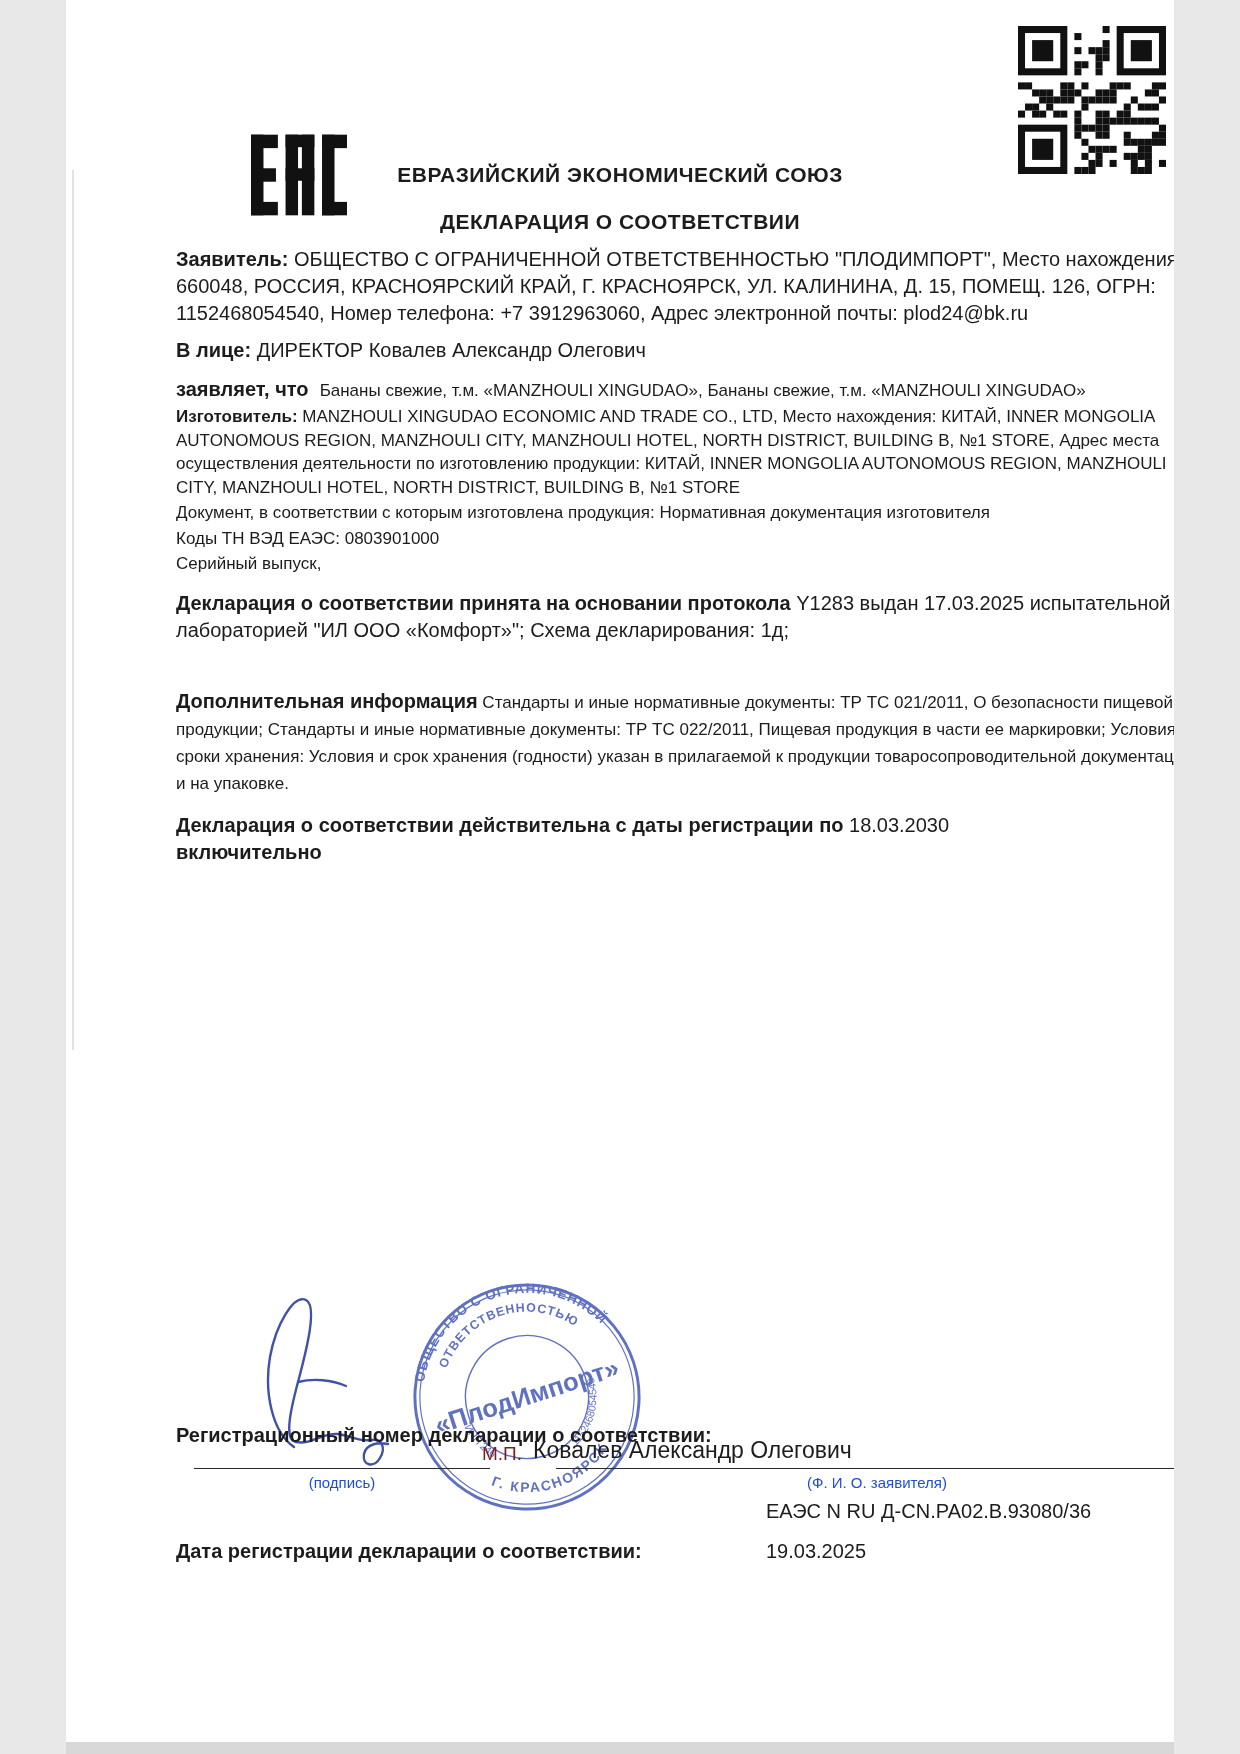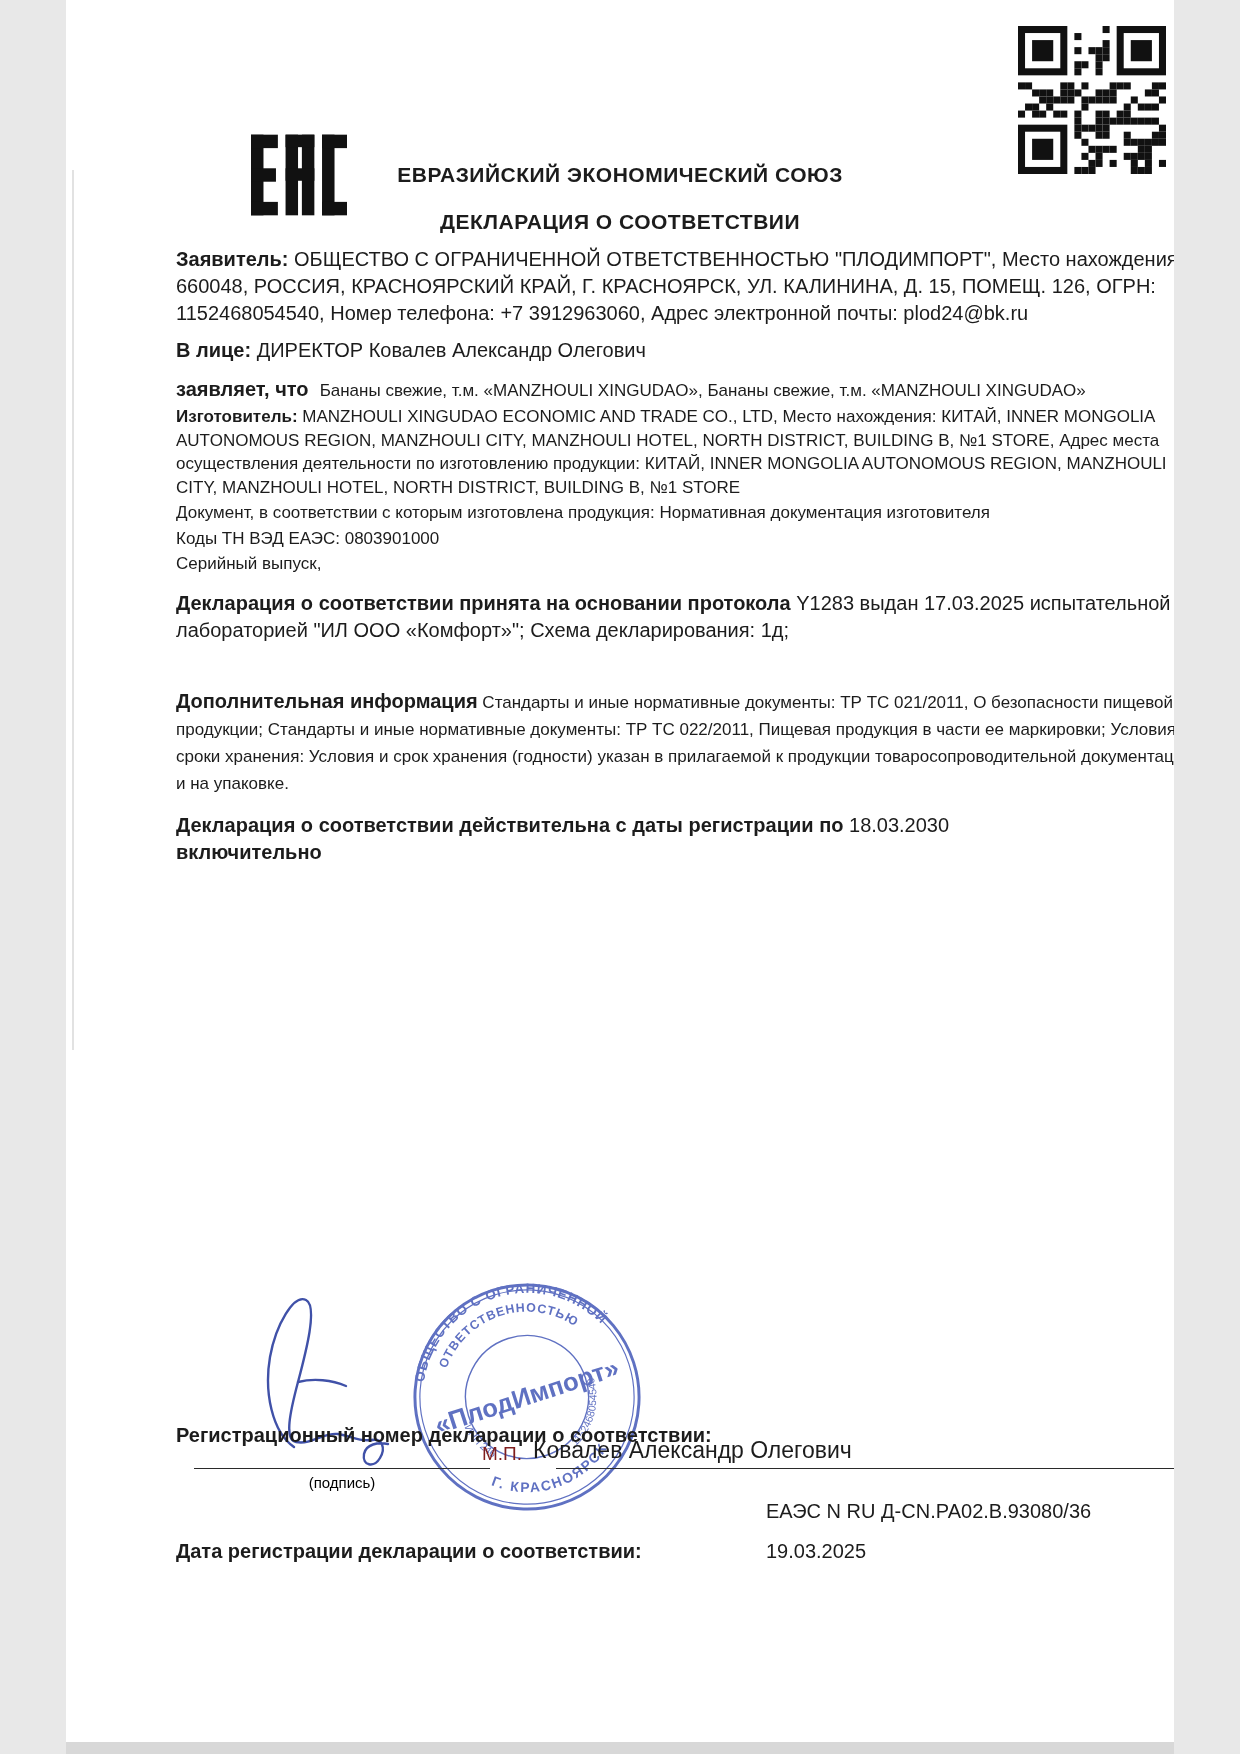--- a/index.html
+++ b/index.html
@@ -32,21 +32,21 @@
   .p-additional{margin-bottom:16px !important;}
   .p-valid{margin-bottom:0 !important;}
   
   .sig-svg{position:absolute;left:188px;top:1282px;width:175px;height:195px;}
   .stamp-wrap{position:absolute;left:342px;top:1278px;width:238px;height:238px;
     transform:rotate(-18deg);opacity:.82;}
   .mp-label{position:absolute;left:416px;top:1416px;font-size:19px;font-weight:normal;color:#7f1d1d;margin-top:27px;}
   .line{position:absolute;border-top:1.6px solid #2a2a2a;height:0;}
   .line-sign{left:128px;top:1468px;width:296px;}
   .line-name{left:490px;top:1468px;width:642px;}
-  .cap{position:absolute;font-size:15px;color:#000000;text-align:center;}
+  .cap{position:absolute;font-size:15px;color:#1d4ed8;text-align:center;}
   .cap-sign{left:128px;top:1474px;width:296px;}
   .cap-name{left:490px;top:1474px;width:642px;}
   .applicant-name{position:absolute;left:467px;top:1437px;font-size:23px;}
   .reg-row-label{position:absolute;left:110px;font-size:20px;font-weight:bold;}
   .reg-row-value{position:absolute;left:700px;font-size:20px;}
   .reg-num-label{top:1424px;}
   .reg-num-value{top:1500px;}
   .reg-date-label{top:1540px;}
   .reg-date-value{top:1540px;}
   
@@ -282,20 +282,21 @@
     </svg>
   </div>
 
   <div class="mp-label">М.П.</div>
 
   <div class="line line-sign"></div>
   <div class="cap cap-sign">(подпись)</div>
 
   <div class="applicant-name">Ковалев Александр Олегович</div>
   <div class="line line-name"></div>
+  <div class="cap cap-name">(Ф. И. О. заявителя)</div>
 
   <div class="reg-row-label reg-num-label">Регистрационный номер декларации о соответствии:</div>
   <div class="reg-row-value reg-num-value">ЕАЭС N RU Д-CN.РА02.В.93080/36</div>
 
   <div class="reg-row-label reg-date-label">Дата регистрации декларации о соответствии:</div>
   <div class="reg-row-value reg-date-value">19.03.2025</div>
 
   <div class="left-edge"></div>
   <div class="bottom-bar"></div>
 

